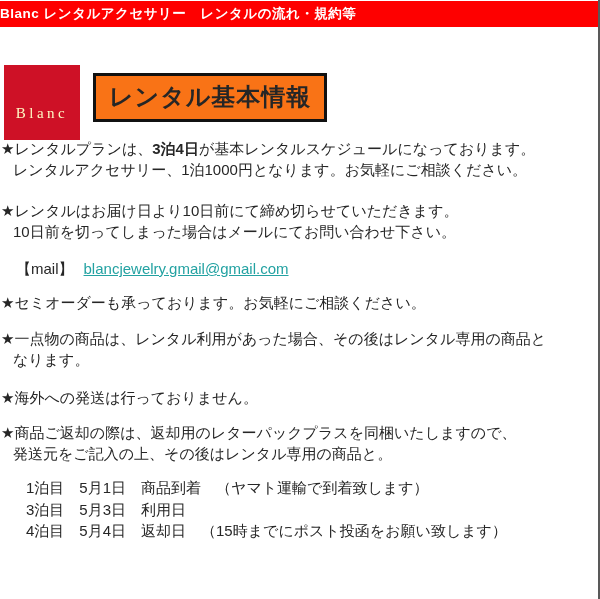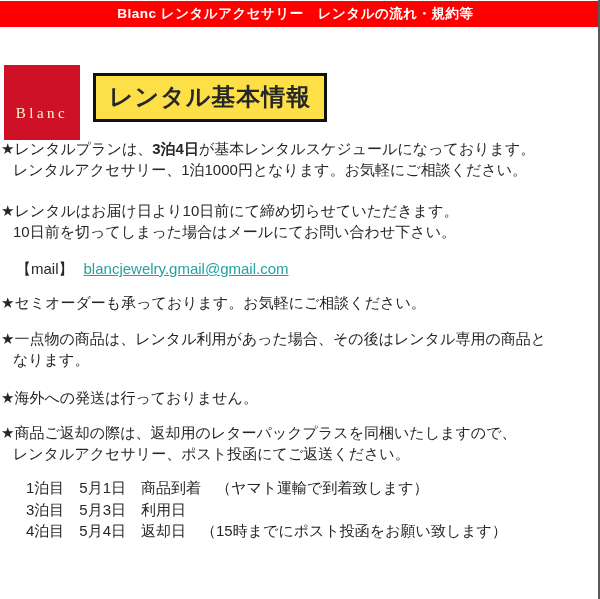--- a/index.html
+++ b/index.html
@@ -19,21 +19,21 @@
     background:#ffffff;
   }
   
   .topbar{
     position:absolute;left:0;top:1px;width:100%;height:26px;
     background:#fe0000;
     color:#ffffff;
     font-weight:bold;
     font-size:13.5px;
     line-height:26px;
-    text-align:center;
+    text-align:left;
     box-sizing:border-box;
     padding-right:7px;
     letter-spacing:0.5px;
   }
   
   .header{
     position:absolute;left:0;top:27px;width:100%;height:104px;
   }
   .logo{
     position:absolute;left:4px;top:38px;
@@ -43,21 +43,21 @@
     font-family:"Liberation Serif","DejaVu Serif",serif;
     font-size:15px;
     letter-spacing:3.5px;
     text-align:center;
     box-sizing:border-box;
     padding-top:40px;
   }
   .titlebox{
     position:absolute;left:93px;top:46px;
     border:3px solid #111111;
-    background:#fde047;
+    background:#f97316;
     font-size:24px;
     font-weight:bold;
     letter-spacing:1px;
     padding:5px 13px 6px 13px;
     white-space:nowrap;
   }
   
   .content{
     position:absolute;left:0;top:131px;width:100%;
     box-sizing:border-box;
@@ -124,21 +124,21 @@
 
     <div class="para mb17">
       <div>★一点物の商品は、レンタル利用があった場合、その後はレンタル専用の商品と</div>
       <div class="indent">なります。</div>
     </div>
 
     <div class="para mb14">★海外への発送は行っておりません。</div>
 
     <div class="para mb13">
       <div>★商品ご返却の際は、返却用のレターパックプラスを同梱いたしますので、</div>
-      <div class="indent">レンタルアクセサリー、ポスト投函にてご返送ください。</div>
+      <div class="indent">発送元をご記入の上、その後はレンタル専用の商品と。</div>
     </div>
 
     <div class="example">
       <div class="example-row">1泊目　5月1日　商品到着　（ヤマト運輸で到着致します）</div>
       <div class="example-row">3泊目　5月3日　利用日</div>
       <div class="example-row">4泊目　5月4日　返却日　（15時までにポスト投函をお願い致します）</div>
     </div>
 
   </div>
 </div>

